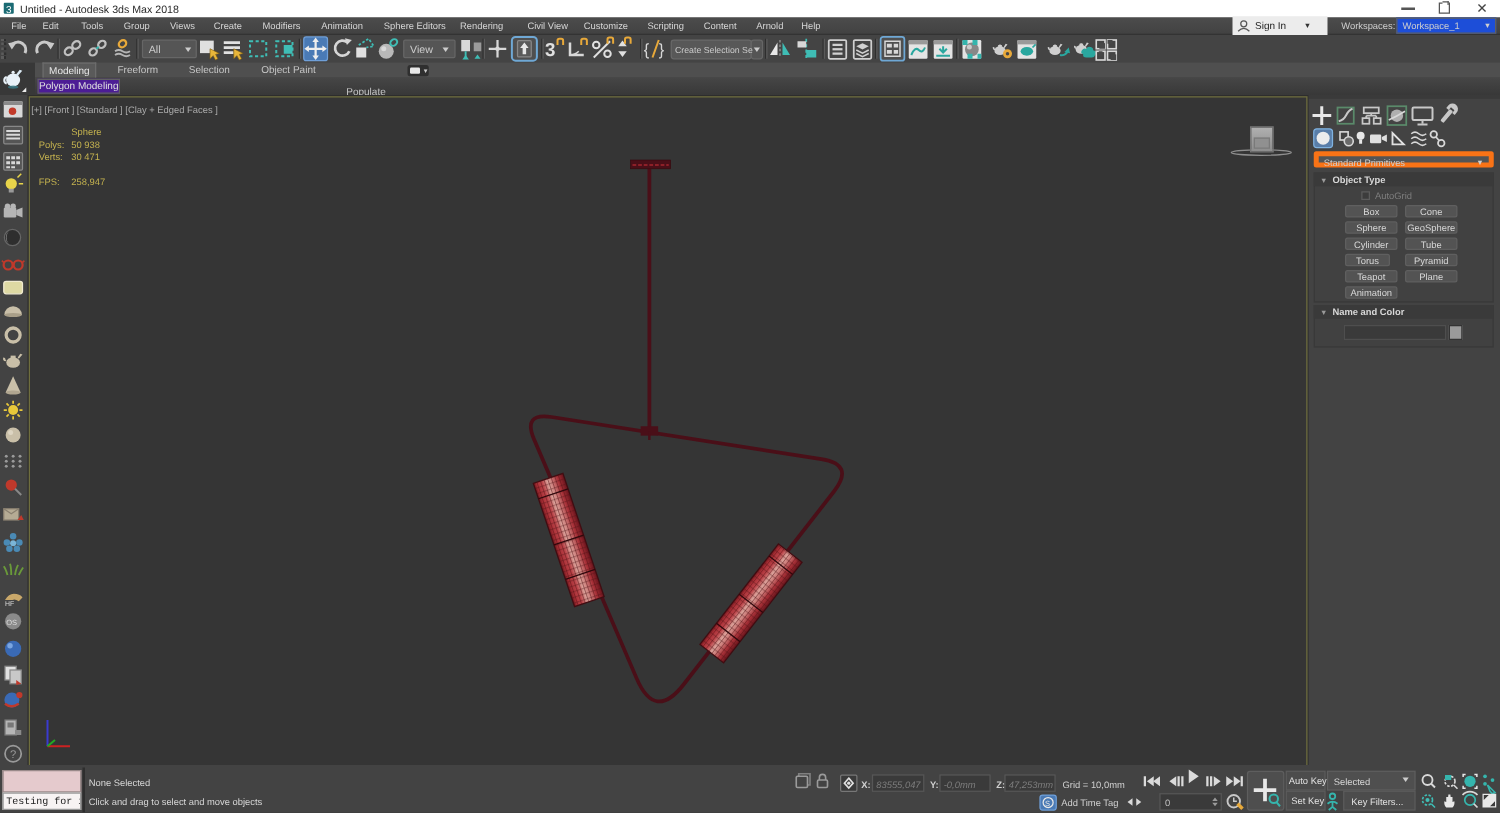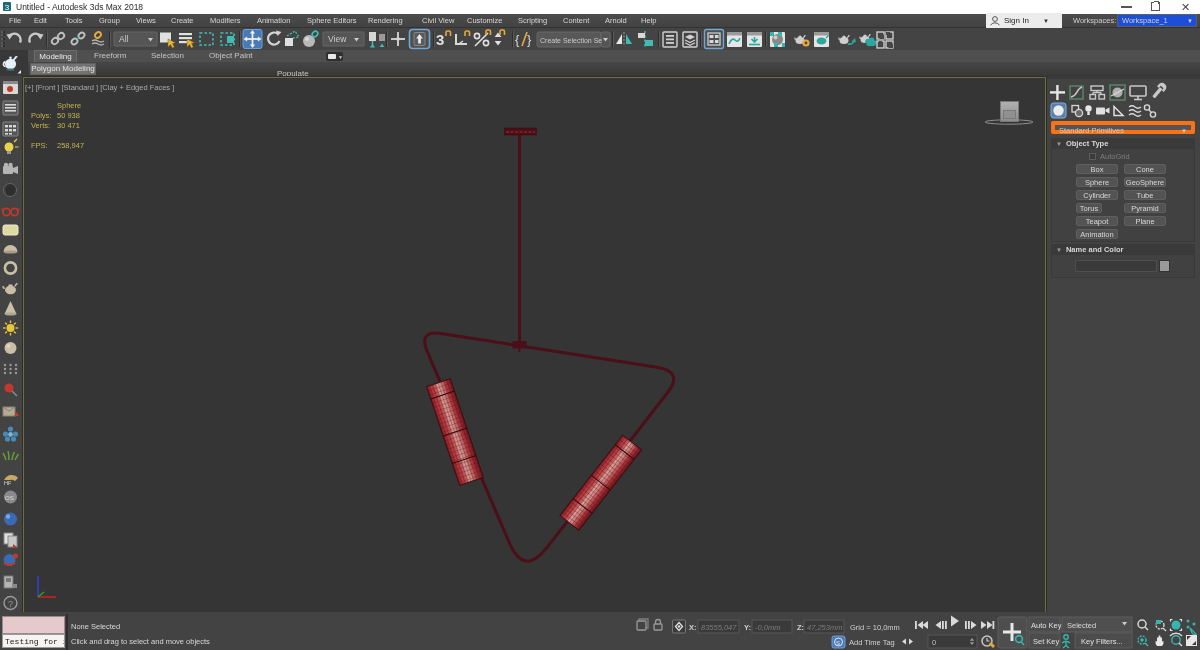--- a/index.html
+++ b/index.html
@@ -283,21 +283,21 @@
       </svg>
 </div>
 <div class="ab" style="left:34px;top:50px;width:43px;height:12px;background:#5a5a5a;border:1px solid #6c6c6c;border-bottom:none;color:#e9e9e9;font-size:8px;text-align:center;line-height:11px">Modeling</div>
 <div class="ab" style="left:94px;top:50px;color:#c6c6c6;font-size:8px;line-height:12px">Freeform</div>
 <div class="ab" style="left:151px;top:50px;color:#c6c6c6;font-size:8px;line-height:12px">Selection</div>
 <div class="ab" style="left:209px;top:50px;color:#c6c6c6;font-size:8px;line-height:12px">Object Paint</div>
 <div class="ab" style="left:277px;top:68px;color:#c6c6c6;font-size:8px;line-height:12px">Populate</div>
 <div class="ab" style="left:326px;top:52px;width:17px;height:9px;background:#2f2f2f;border-radius:2px"></div>
 <div class="ab" style="left:328px;top:54px;width:8px;height:5px;background:#e8e8e8;border-radius:1px"></div>
 <div class="ab" style="left:338px;top:54px;font-size:5px;color:#ccc">▼</div>
-<div class="ab" style="left:30px;top:63px;width:66px;height:12px;background:#737373;border:1px solid #616161;color:#e0e0e0;font-size:8px;line-height:10px;text-align:center;white-space:nowrap">Polygon Modeling</div>
+<div class="ab" style="left:30px;top:63px;width:66px;height:12px;background:#4c1d95;border:1px solid #616161;color:#e0e0e0;font-size:8px;line-height:10px;text-align:center;white-space:nowrap">Polygon Modeling</div>
 
 <div class="ab" style="left:0;top:76px;width:22px;height:536px;background:#434343"></div>
 <svg id="lsicons" class="ab" style="left:0;top:76px" width="22" height="536" viewBox="0 0 22 536">
 
 <rect x="3" y="5" width="15" height="13" rx="1" fill="#d8d8d8"></rect>
       <rect x="3" y="5" width="15" height="3" fill="#8a8a8a"></rect>
       <circle cx="10" cy="13" r="3" fill="#c23a2a"></circle>
 
 <rect x="3" y="25" width="15" height="14" rx="1" fill="#555" stroke="#888"></rect>
       <g fill="#d8d8d8">
@@ -567,21 +567,21 @@
 <div class="ab" style="left:1051px;top:138px;width:144px;height:104px;background:#414141;border:1px solid #393939"></div>
 <div class="ab" style="left:1051px;top:138px;width:144px;height:11px;background:#3a3a3a;color:#d8d8d8;font-size:7.5px;font-weight:bold;line-height:11px"><span style="color:#9a9a9a;margin:0 4px 0 5px;font-size:6px">▼</span>Object Type</div>
 <div class="ab" style="left:1089px;top:153px;width:7px;height:7px;border:1px solid #5c5c5c;background:#3c3c3c"></div>
 <div class="ab" style="left:1100px;top:152px;color:#7e7e7e;font-size:7.5px">AutoGrid</div>
 <div class="ab btn" style="left:1076px;top:164px;width:42px;height:10px;line-height:9px">Box</div>
 <div class="ab btn" style="left:1124px;top:164px;width:42px;height:10px;line-height:9px">Cone</div>
 <div class="ab btn" style="left:1076px;top:177px;width:42px;height:10px;line-height:9px">Sphere</div>
 <div class="ab btn" style="left:1124px;top:177px;width:42px;height:10px;line-height:9px">GeoSphere</div>
 <div class="ab btn" style="left:1076px;top:190px;width:42px;height:10px;line-height:9px">Cylinder</div>
 <div class="ab btn" style="left:1124px;top:190px;width:42px;height:10px;line-height:9px">Tube</div>
-<div class="ab btn" style="left:1076px;top:203px;width:26px;height:10px;line-height:9px">Torus</div>
+<div class="ab btn" style="left:1076px;top:203px;width:36px;height:10px;line-height:9px">Torus</div>
 <div class="ab btn" style="left:1124px;top:203px;width:42px;height:10px;line-height:9px">Pyramid</div>
 <div class="ab btn" style="left:1076px;top:216px;width:42px;height:10px;line-height:9px">Teapot</div>
 <div class="ab btn" style="left:1124px;top:216px;width:42px;height:10px;line-height:9px">Plane</div>
 <div class="ab btn" style="left:1076px;top:229px;width:42px;height:10px;line-height:9px">Animation</div>
 
 <div class="ab" style="left:1051px;top:244px;width:144px;height:34px;background:#414141;border:1px solid #393939"></div>
 <div class="ab" style="left:1051px;top:244px;width:144px;height:11px;background:#3a3a3a;color:#d8d8d8;font-size:7.5px;font-weight:bold;line-height:11px"><span style="color:#9a9a9a;margin:0 4px 0 5px;font-size:6px">▼</span>Name and Color</div>
 <div class="ab" style="left:1075px;top:260px;width:82px;height:12px;background:#3a3a3a;border:1px solid #4e4e4e"></div>
 <div class="ab" style="left:1159px;top:260px;width:11px;height:12px;background:#9a9a9a;border:1px solid #333"></div>
 

